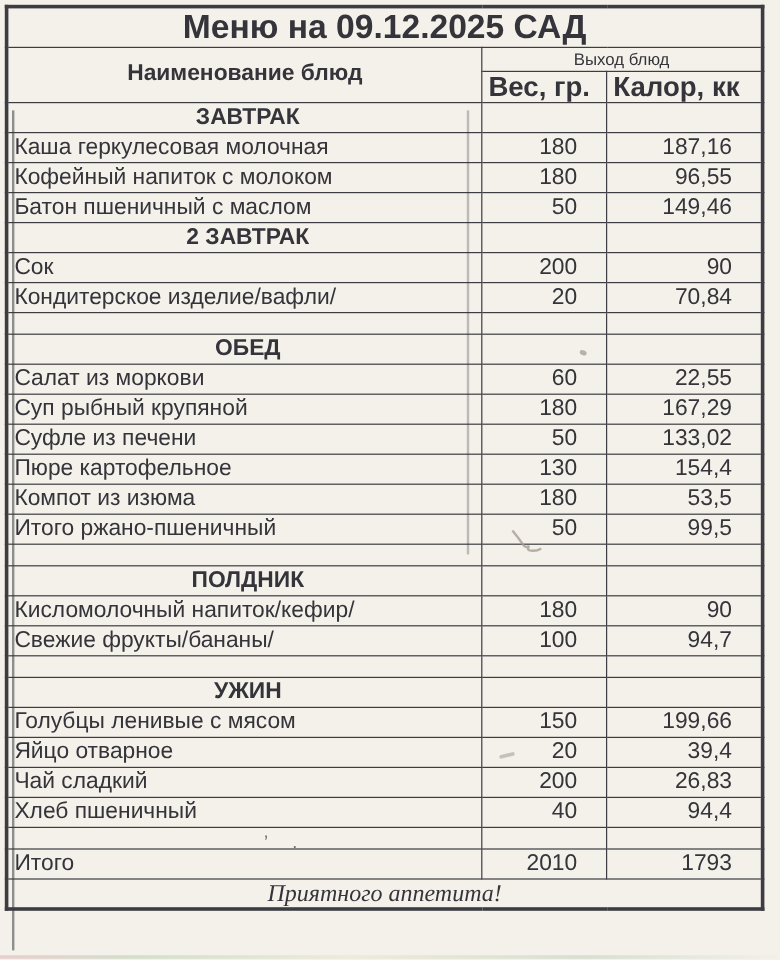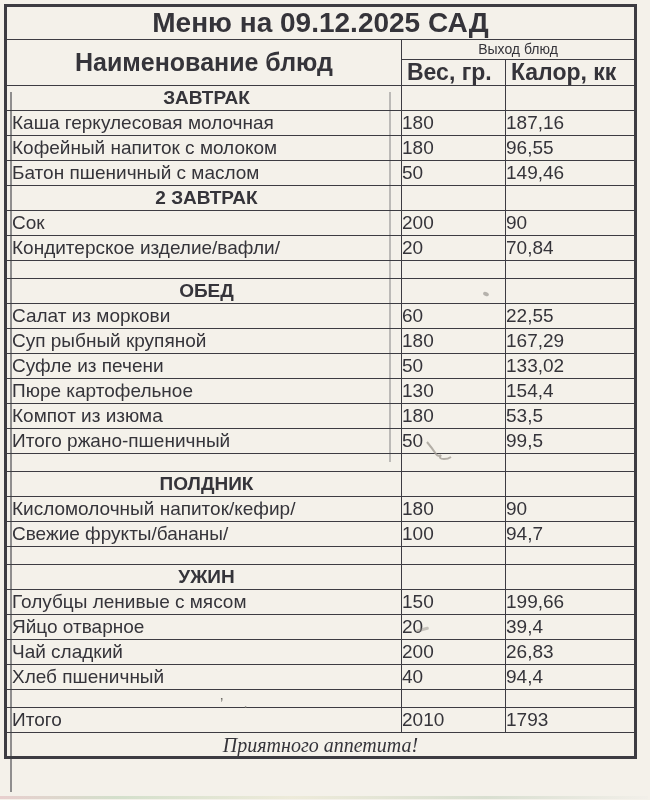--- a/index.html
+++ b/index.html
@@ -39,32 +39,32 @@
   }
   .row-title th{
     height:34px;
     font-size:28px;
     font-weight:bold;
     text-align:center;
   }
   .row-ghead th{height:20px;}
   .row-shead th{height:22px;}
   .h-name{
-    font-size:25px;font-weight:bold;text-align:center;
+    font-size:19px;font-weight:bold;text-align:center;
   }
   .h-output{
     font-size:14px;font-weight:normal;text-align:center;
   }
   .h-weight,.h-cal{
     font-size:23px;font-weight:bold;text-align:left;padding-left:5px;
   }
   .row-item td,.row-section td,.row-total td{height:25px;}
   .row-empty td{height:18px;}
   .cell-name{text-align:left;padding-left:5px;margin-left:23px;}
-  .cell-num{padding-right:13px;}
+  .cell-num{text-align:right;padding-right:24px;}
   .row-section .cell-name{text-align:center;font-weight:bold;}
   .row-footer td{
     height:25px;
     text-align:center;
     font-style:italic;
     font-size:20px;
     font-family:Liberation Serif, serif;
   }
   
   .artifact{position:absolute;pointer-events:none;}

